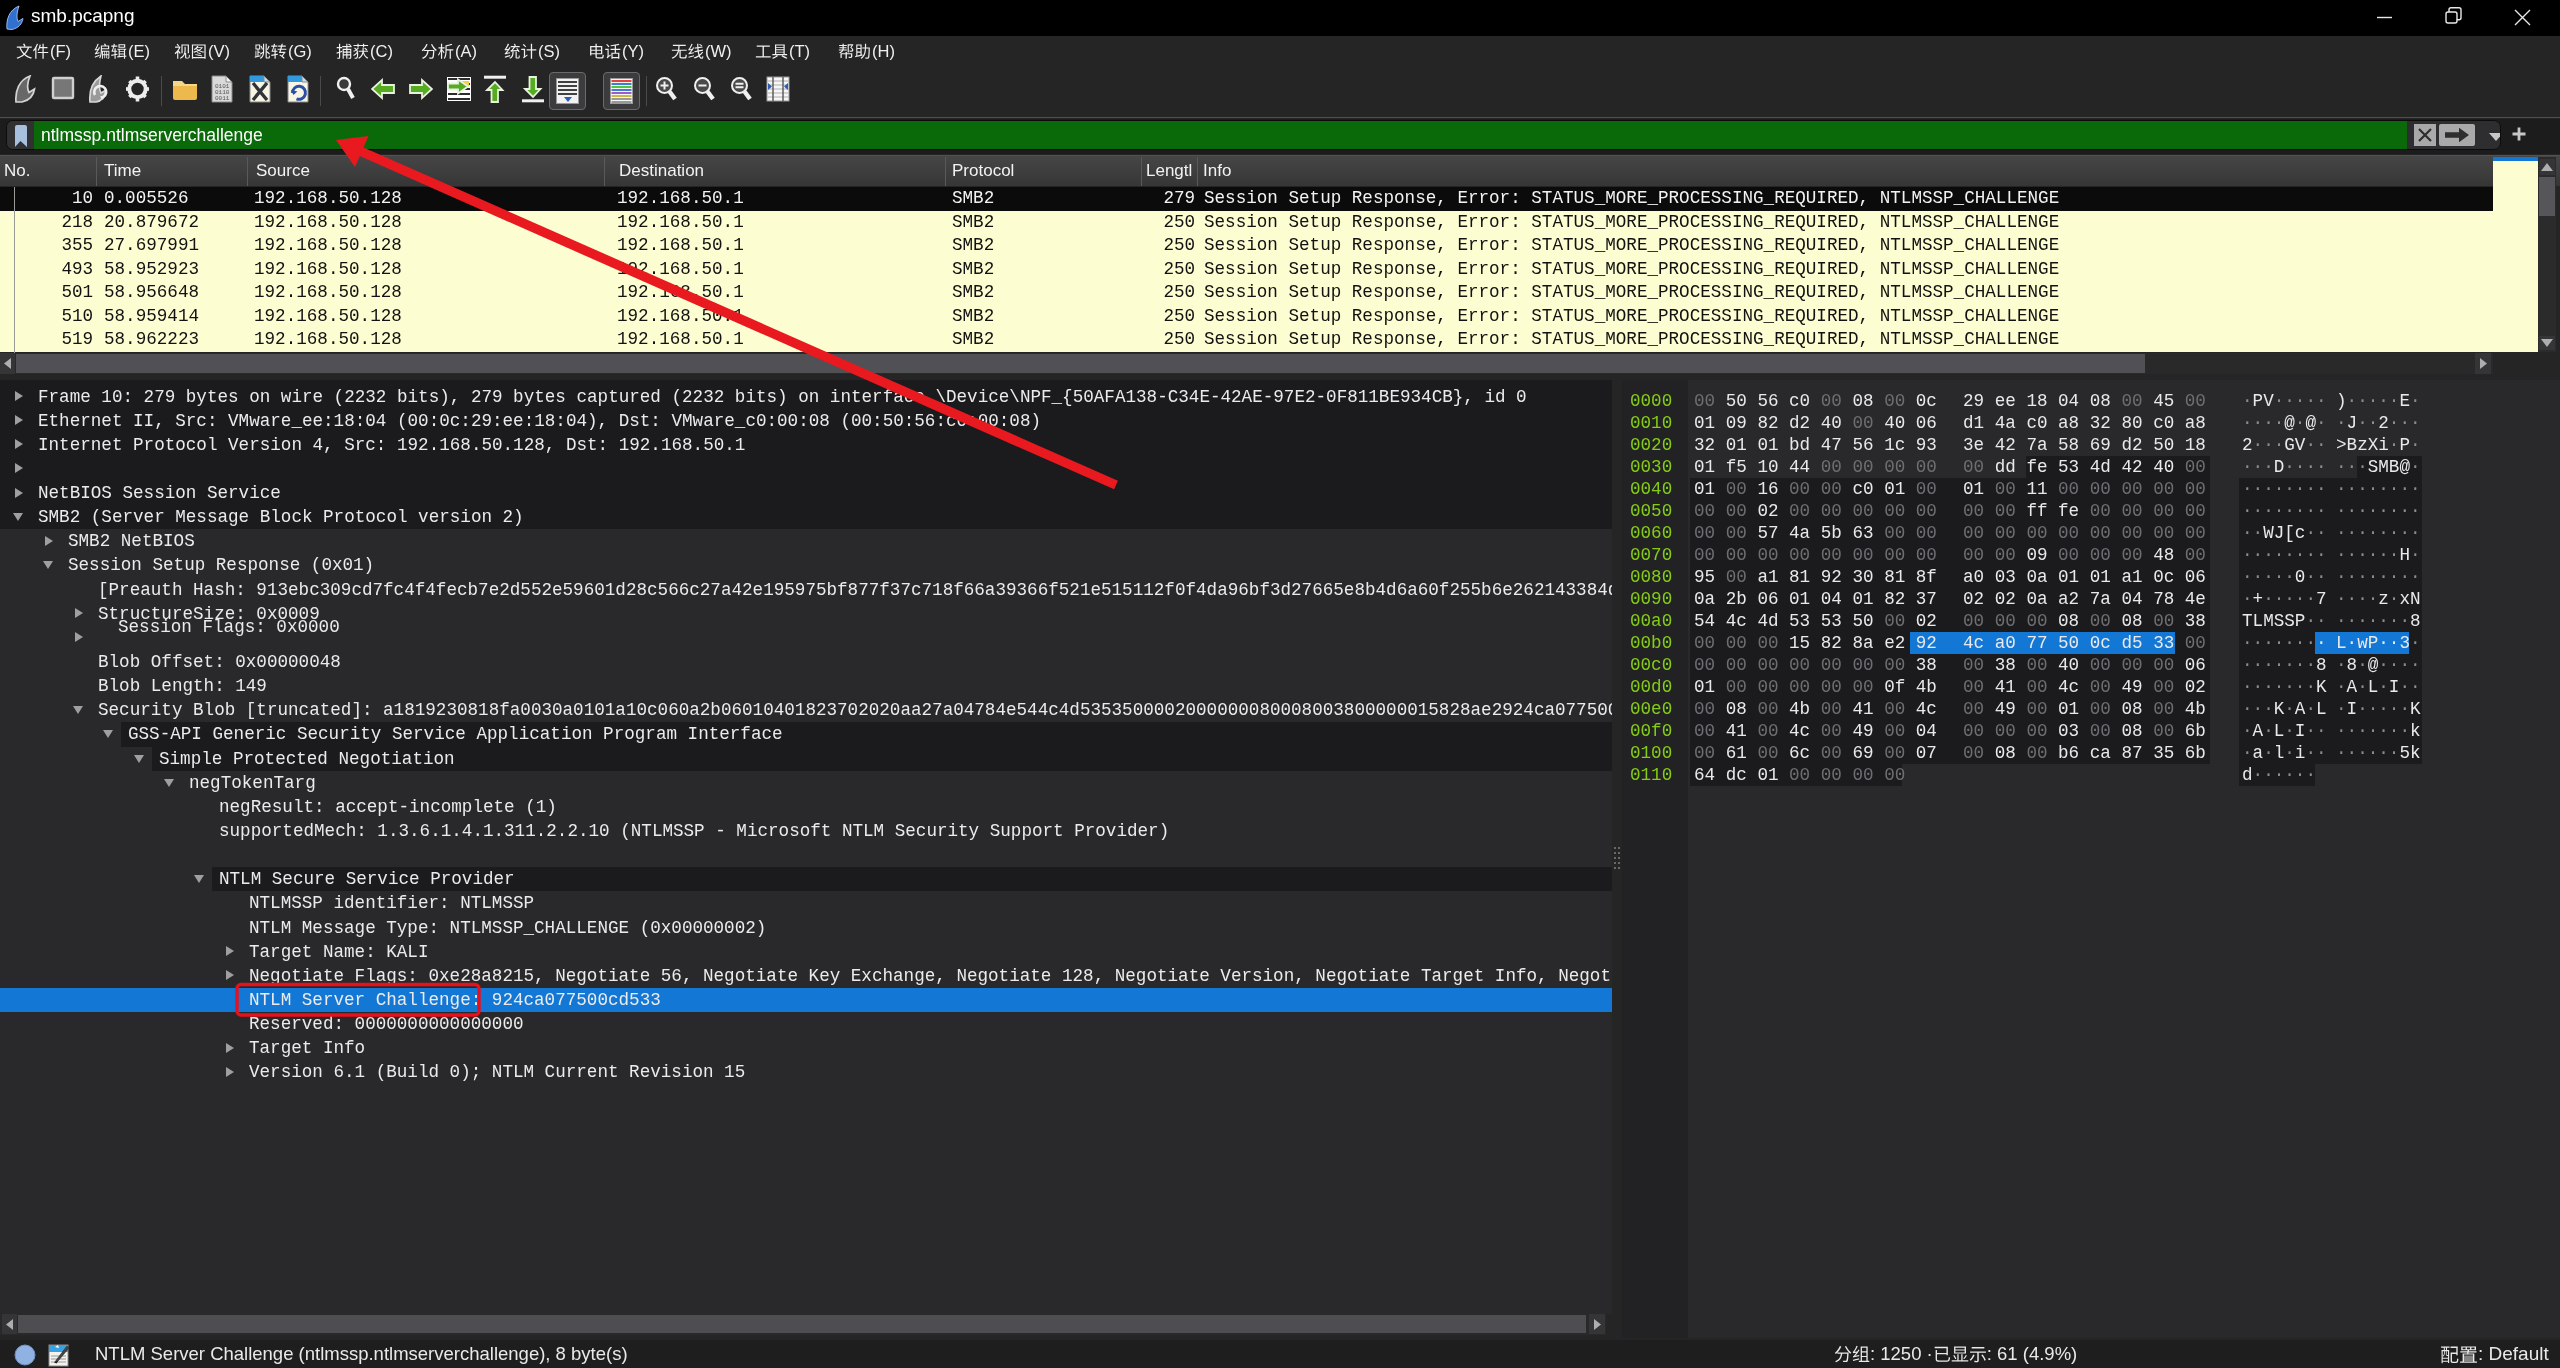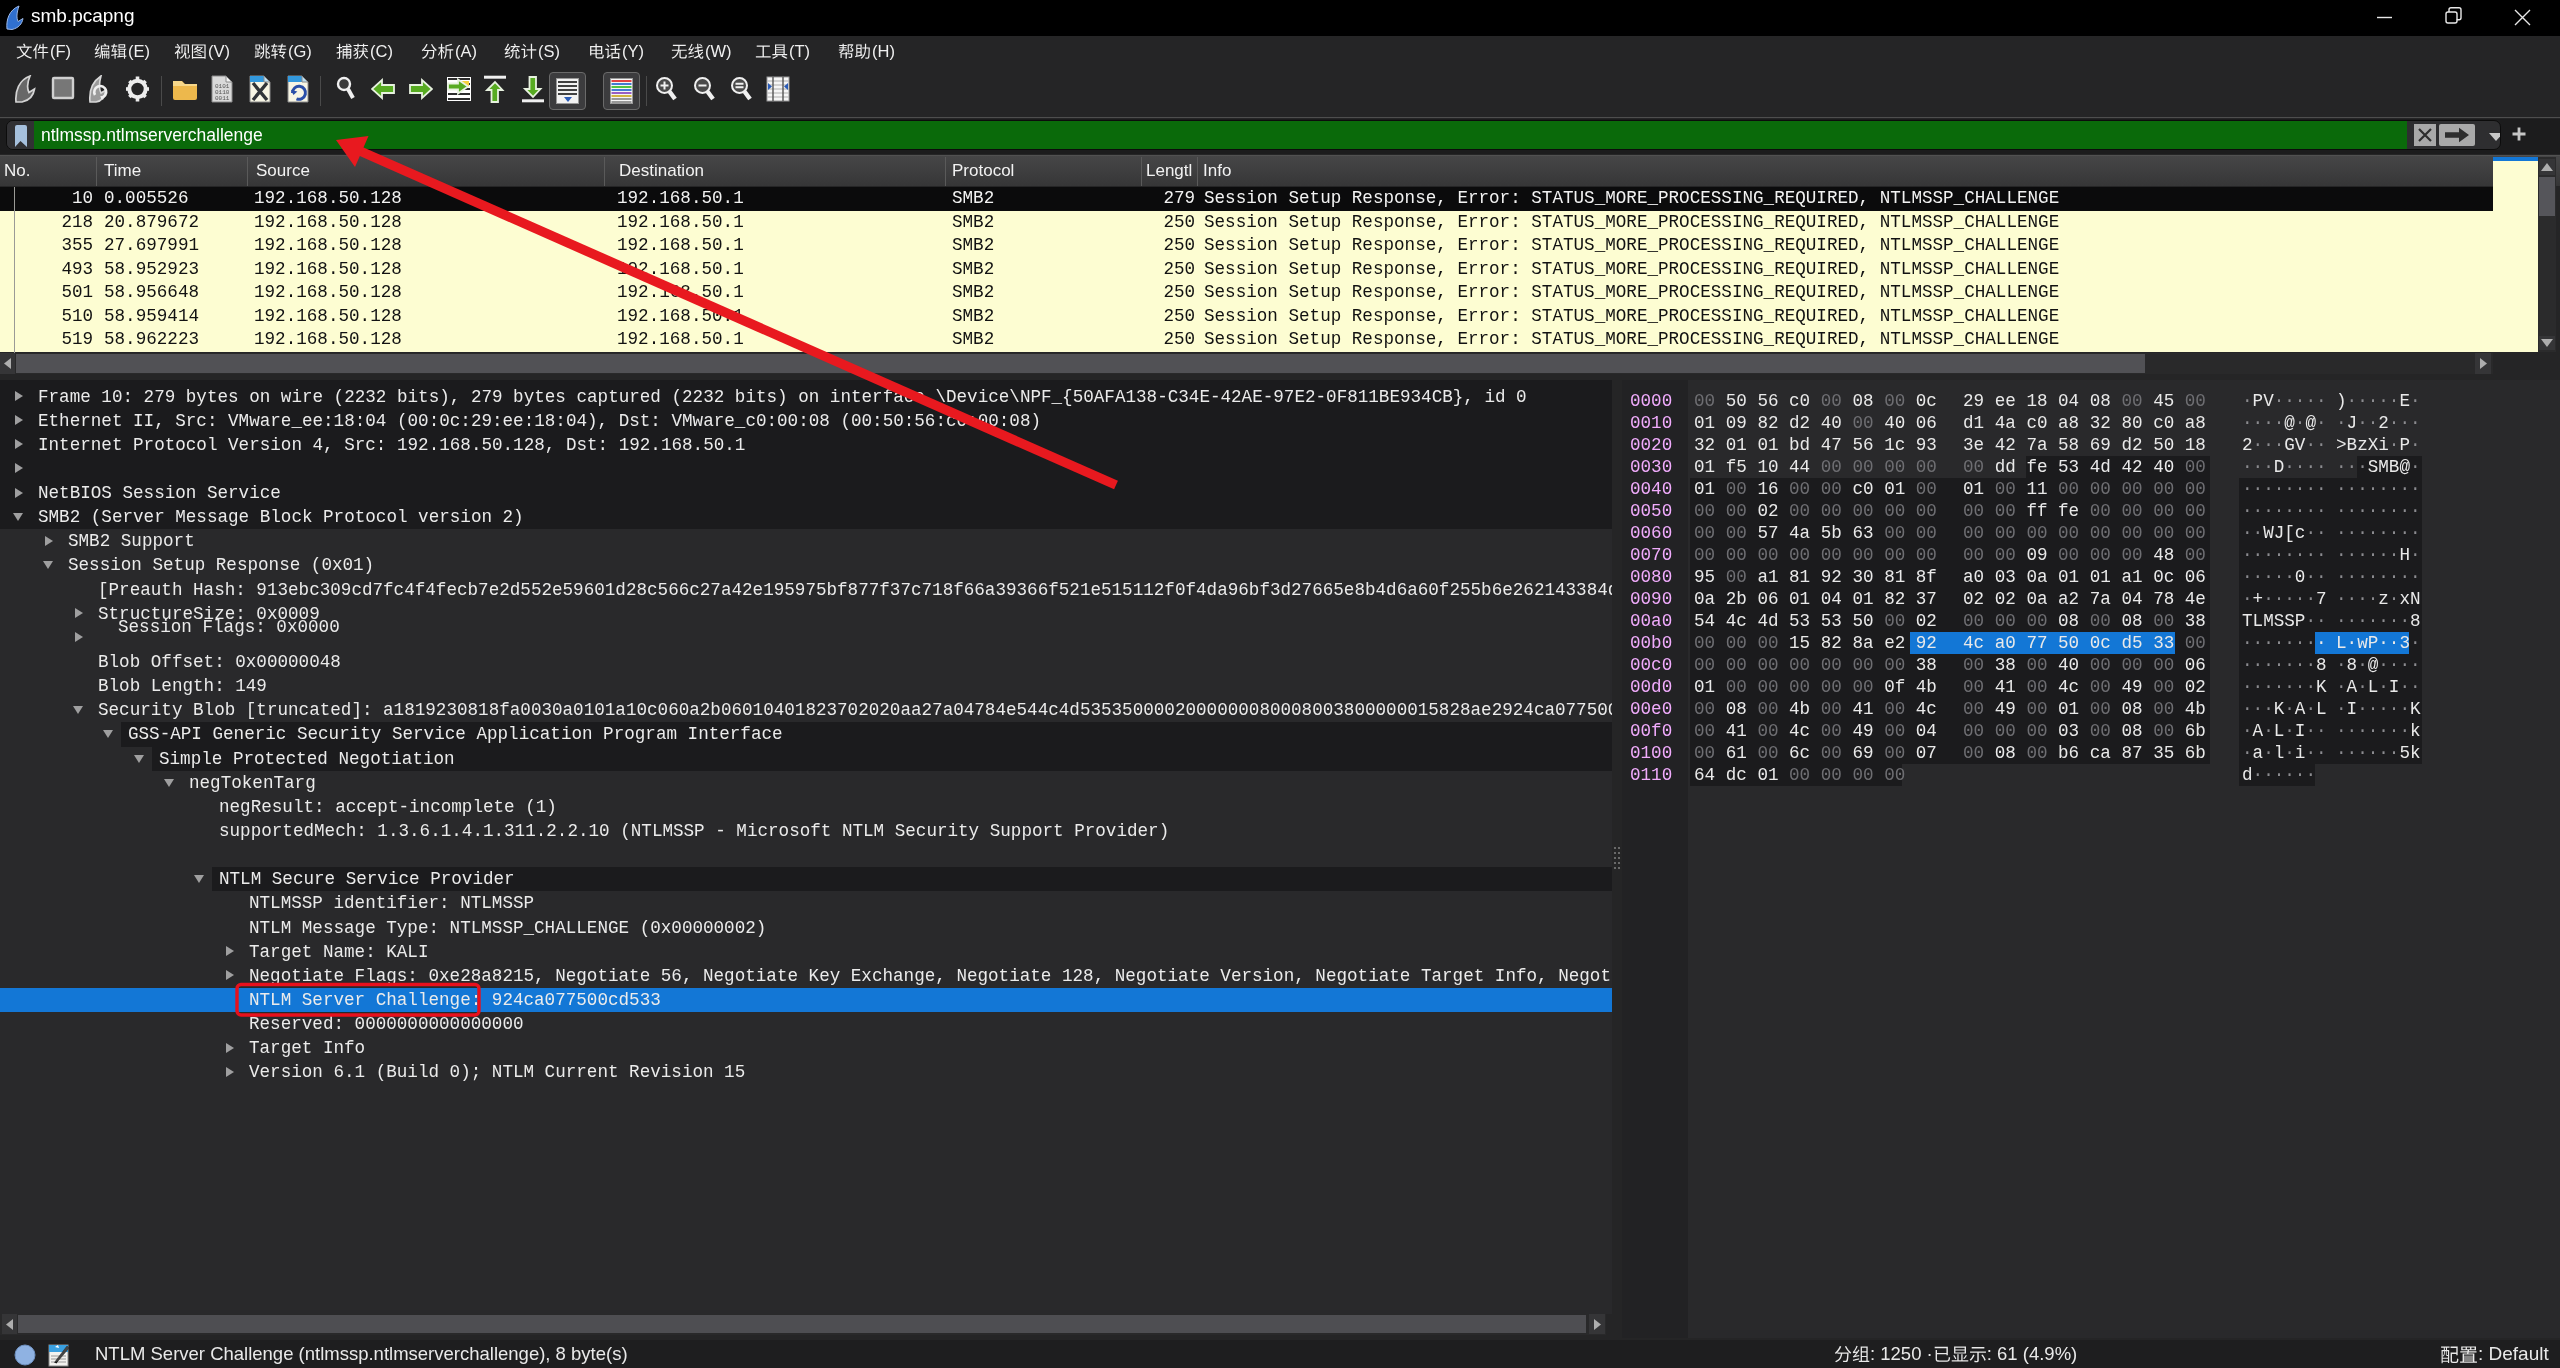--- a/index.html
+++ b/index.html
@@ -26,21 +26,21 @@
 #plhs{left:0;top:353px;width:2493px;height:21px;background:#29292a}
 #detail{left:0;top:380px;width:1612px;height:934px;background:#29292b;overflow:hidden}
 .drow{position:absolute;left:0;width:1612px;height:24.14px;line-height:24.14px;color:#ebebeb;overflow:hidden}
 .dbar{position:absolute;height:24.14px;background:#1b1b1d}
 .tri-r{position:absolute;width:0;height:0;border-left:8px solid #9f9fa0;border-top:5.5px solid transparent;border-bottom:5.5px solid transparent;top:6.5px}
 .tri-d{position:absolute;width:0;height:0;border-top:8px solid #9f9fa0;border-left:5.5px solid transparent;border-right:5.5px solid transparent;top:8px}
 #dhs{left:0;top:1314px;width:1606px;height:21px;background:#29292a}
 #hex{left:1622px;top:380px;width:938px;height:958px;background:#29292b}
 .xr{position:absolute;left:0;width:938px;height:22.05px;line-height:22.05px}
 .xr > span{position:absolute;top:0}
-.off{color:#f0abfc}
+.off{color:#84cc16}
 .b0{color:#6e6e72}
 .b1{color:#e9e9e9}
 .dot{color:#8b8b8f}
 .ltr{color:#e9e9e9}
 #statusbar{left:0;top:1340px;width:2560px;height:28px;background:#1e1e1f;color:#e9e9e9;font-size:18.5px}
 .scrollbtn{position:absolute;background:#353537;display:flex;align-items:center;justify-content:center}
 </style></head><body>
 
 <div class="abs" id="titlebar">
 <svg class="abs" style="left:4px;top:5px" width="23" height="25" viewBox="0 0 23 25">
@@ -392,21 +392,21 @@
 <div class="tri-r" style="left:15px;margin-top:4.5px"></div>
 <div class="drow" style="top:28.64px;padding-left:38px">Ethernet II, Src: VMware_ee:18:04 (00:0c:29:ee:18:04), Dst: VMware_c0:00:08 (00:50:56:c0:00:08)</div>
 <div class="tri-r" style="left:15px;margin-top:28.64px"></div>
 <div class="drow" style="top:52.78px;padding-left:38px">Internet Protocol Version 4, Src: 192.168.50.128, Dst: 192.168.50.1</div>
 <div class="tri-r" style="left:15px;margin-top:52.78px"></div>
 <div class="tri-r" style="left:15px;margin-top:76.92px"></div>
 <div class="drow" style="top:101.06px;padding-left:38px">NetBIOS Session Service</div>
 <div class="tri-r" style="left:15px;margin-top:101.06px"></div>
 <div class="drow" style="top:125.2px;padding-left:38px">SMB2 (Server Message Block Protocol version 2)</div>
 <div class="tri-d" style="left:13px;margin-top:125.2px"></div>
-<div class="drow" style="top:149.34px;padding-left:68px">SMB2 Support</div>
+<div class="drow" style="top:149.34px;padding-left:68px">SMB2 NetBIOS</div>
 <div class="tri-r" style="left:45px;margin-top:149.34px"></div>
 <div class="drow" style="top:173.48px;padding-left:68px">Session Setup Response (0x01)</div>
 <div class="tri-d" style="left:43px;margin-top:173.48px"></div>
 <div class="drow" style="top:197.62px;padding-left:98px">[Preauth Hash: 913ebc309cd7fc4f4fecb7e2d552e59601d28c566c27a42e195975bf877f37c718f66a39366f521e515112f0f4da96bf3d27665e8b4d6a60f255b6e262143384d6a60f2]</div>
 <div class="drow" style="top:221.76px;padding-left:98px">StructureSize: 0x0009</div>
 <div class="tri-r" style="left:75px;margin-top:221.76px"></div>
 <div class="drow" style="top:235px;padding-left:118px">Session Flags: 0x0000</div>
 <div class="tri-r" style="left:75px;margin-top:245.9px"></div>
 <div class="drow" style="top:270.04px;padding-left:98px">Blob Offset: 0x00000048</div>
 <div class="drow" style="top:294.18px;padding-left:98px">Blob Length: 149</div>

